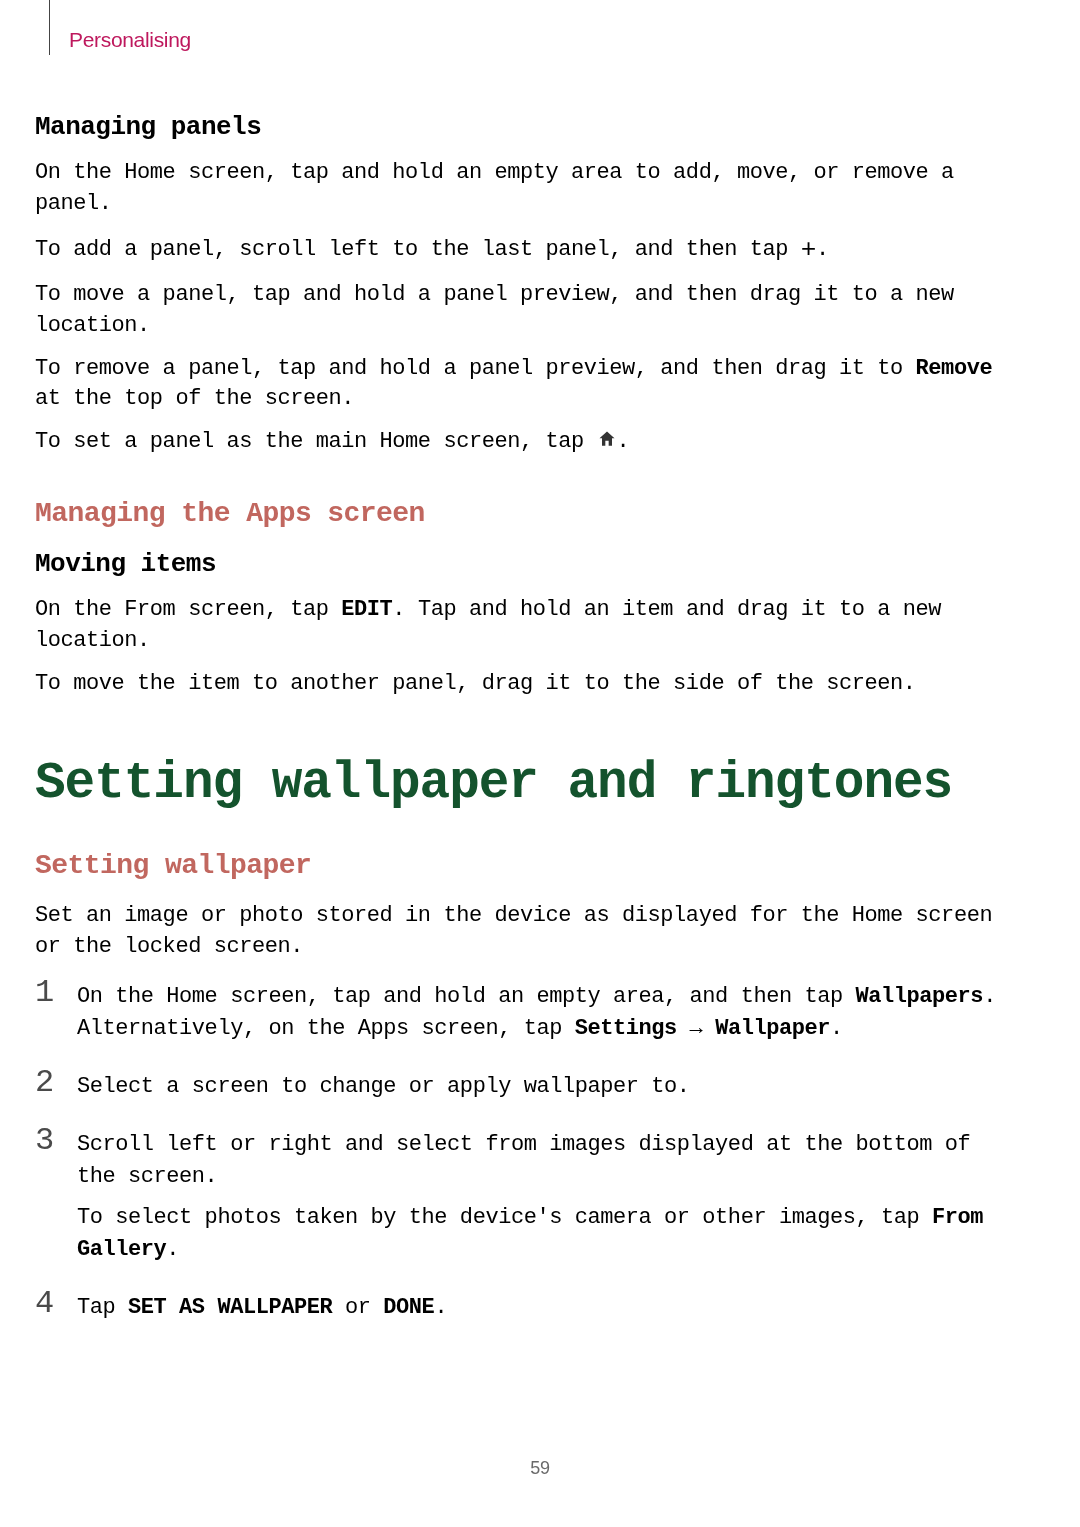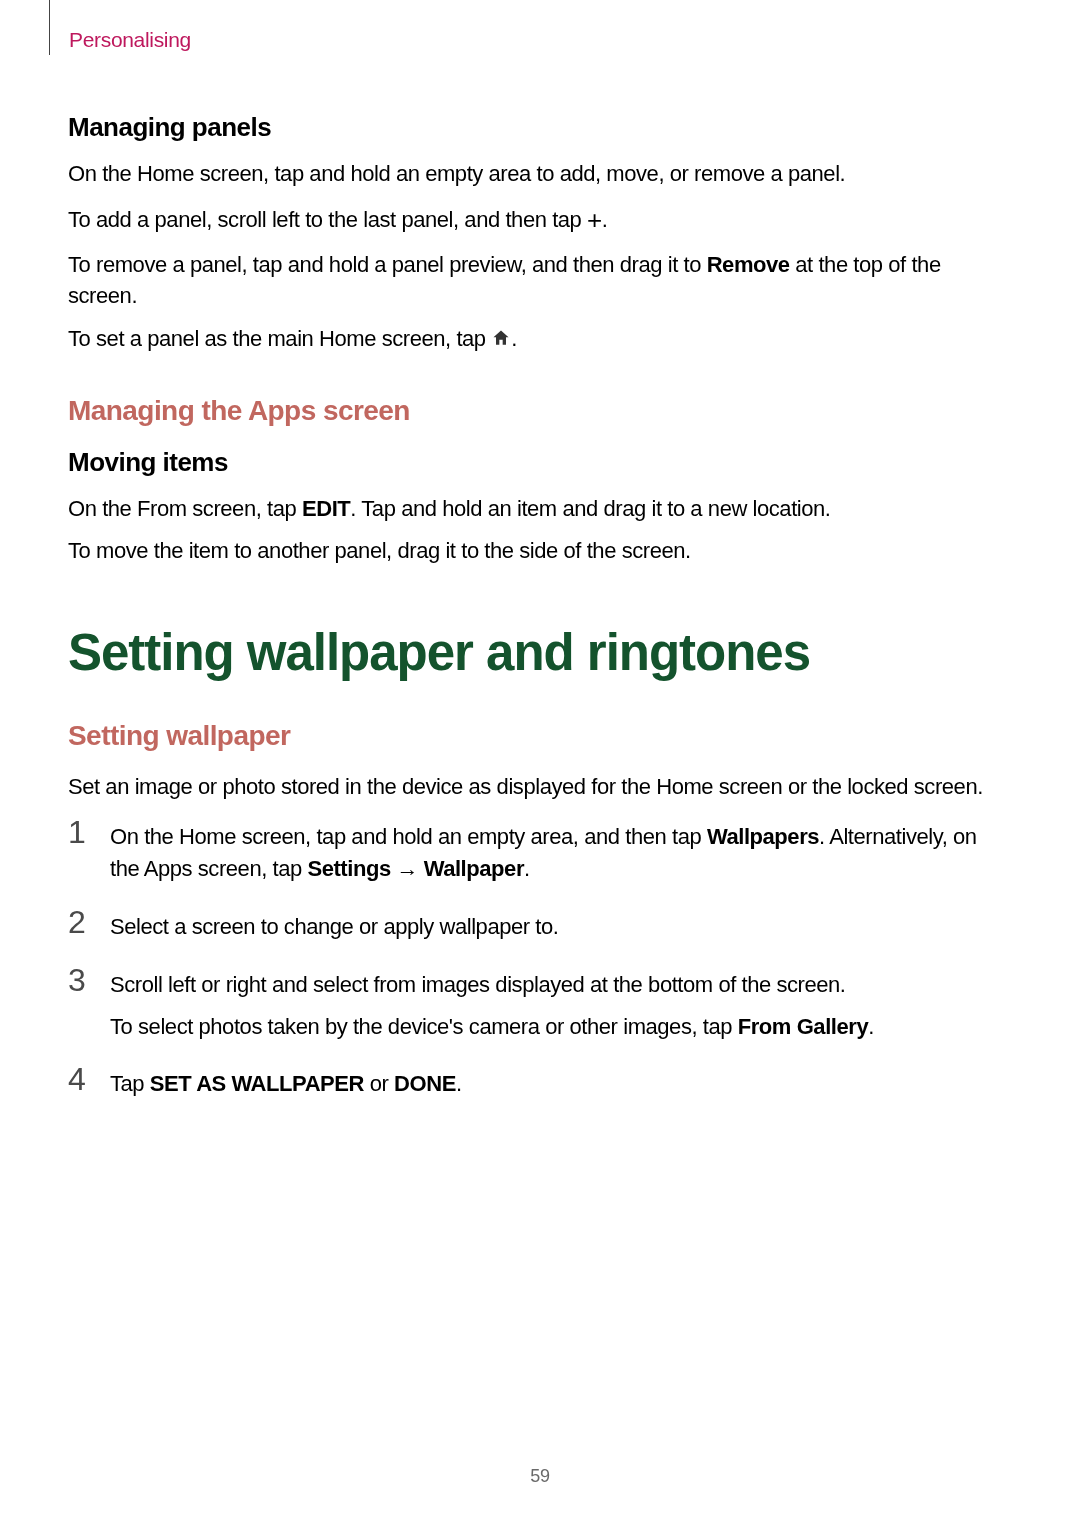--- a/index.html
+++ b/index.html
@@ -29,23 +29,24 @@
       height: 55px;
       background: #444;
     }
     .breadcrumb {
       color: #be185d;
       font-size: 21px;
       margin-left: 20px;
       font-weight: 400;
     }
     .content {
-      padding-left: 68px;
+      padding-left: 35px;
       padding-right: 76px;
       padding-top: 60px;
+      font-family: Liberation Mono, monospace;
     }
     .h3 {
       font-size: 26px;
       font-weight: 700;
       margin-bottom: 16px;
       letter-spacing: -0.02em;
     }
     .body-para {
       font-size: 22px;
       line-height: 1.4;
@@ -112,21 +113,21 @@
     .list-text {
       font-size: 22px;
       line-height: 1.45;
       letter-spacing: -0.02em;
     }
     .list-text .subpara {
       margin-top: 10px;
     }
     .page-number {
       position: absolute;
-      bottom: 40px;
+      bottom: 48px;
       width: 1080px;
       left: 0;
       text-align: center;
       font-size: 18px;
       color: #6a6a6a;
     }
   </style>
 </head>
 <body>
 
@@ -138,20 +139,21 @@
 <div class="content">
 
   <div class="h3">Managing panels</div>
 
   <p class="body-para">On the Home screen, tap and hold an empty area to add, move, or remove a panel.</p>
 
   <p class="body-para">
     <span>To add a panel, scroll left to the last panel, and then tap </span><span class="plus-icon">+</span><span>.</span>
   </p>
 
+  <p class="body-para">To move a panel, tap and hold a panel preview, and then drag it to a new location.</p>
 
   <p class="body-para">
     <span>To remove a panel, tap and hold a panel preview, and then drag it to </span><span class="bold">Remove</span><span> at the top of the screen.</span>
   </p>
 
   <p class="body-para">
     <span>To set a panel as the main Home screen, tap </span><span class="home-icon"><svg viewBox="0 0 24 24" fill="#333">
           <path d="M12 3 L21 11 L18 11 L18 20 L14 20 L14 14 L10 14 L10 20 L6 20 L6 11 L3 11 Z"></path>
         </svg></span><span>.</span>
   </p>

